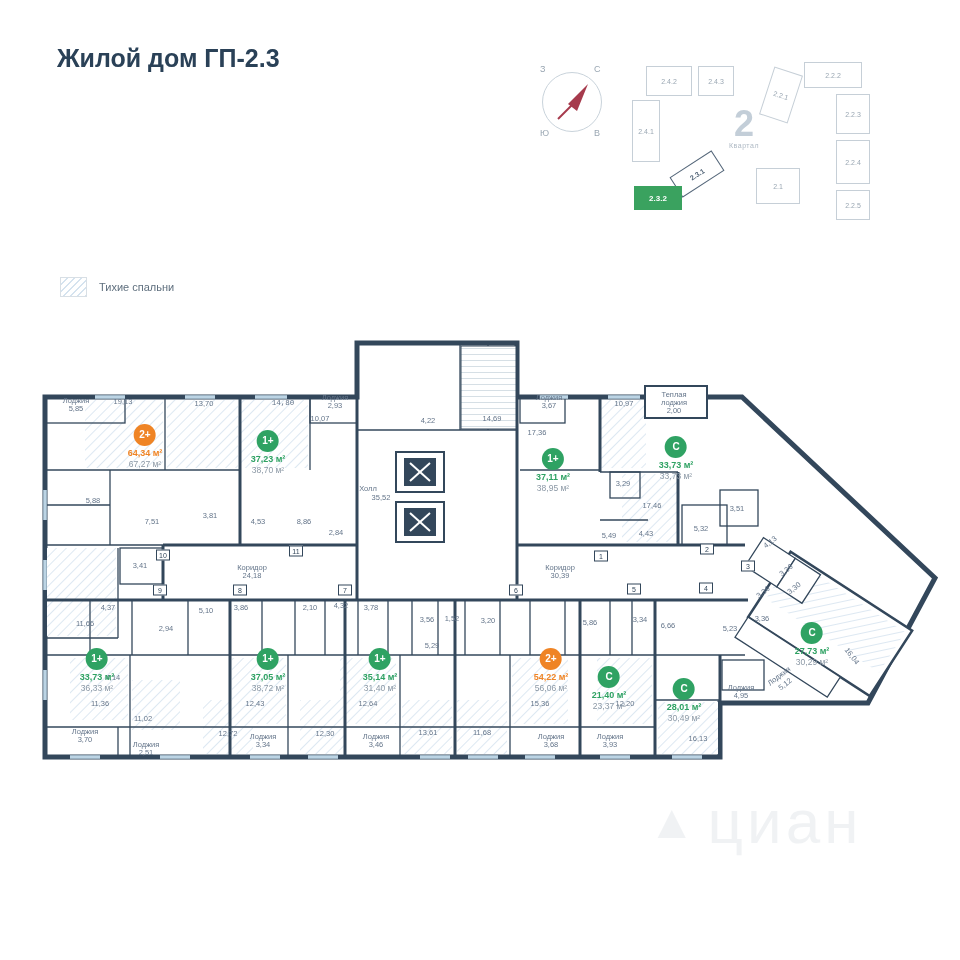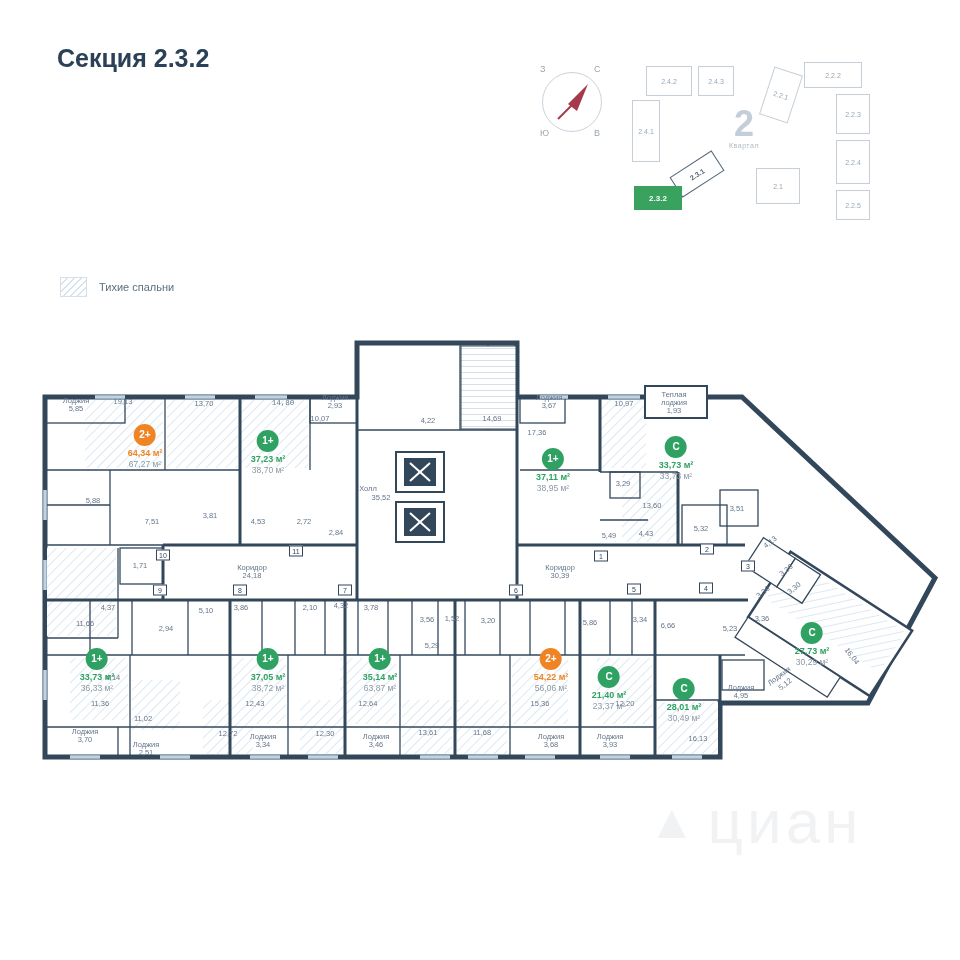--- a/index.html
+++ b/index.html
@@ -43,21 +43,21 @@
   .watermark{position:absolute;left:648px;top:786px;display:flex;align-items:center;gap:8px;
     color:rgba(70,90,110,.08);font-size:62px;letter-spacing:4px;user-select:none}
   .watermark .tri{font-size:48px;line-height:1}
 </style>
 </head>
 <body>
 
 <div class="stage">
 
   <div class="title">
-    <div>Секция 2.3.2</div>
+    <div>Жилой дом ГП-2.3</div>
   </div>
 
   <div class="compass">
     <div class="ring"></div>
     <span class="pt n">С</span>
     <span class="pt s">Ю</span>
     <span class="pt w">З</span>
     <span class="pt e">В</span>
     <svg width="80" height="80">
       <line x1="26" y1="57" x2="42" y2="41" stroke="#a63a4c" stroke-width="2"></line>
@@ -269,37 +269,37 @@
       <div class="room-label" style="left: 335px; top: 405px; transform: translate(-50%, -50%);">2,93</div>
       <div class="room-label" style="left: 320px; top: 418px; transform: translate(-50%, -50%);">10,07</div>
       <div class="room-label" style="left: 428px; top: 420px; transform: translate(-50%, -50%);">4,22</div>
       <div class="room-label" style="left: 492px; top: 418px; transform: translate(-50%, -50%);">14,69</div>
       <div class="room-label" style="left: 549px; top: 397px; transform: translate(-50%, -50%);">Лоджия</div>
       <div class="room-label" style="left: 549px; top: 405px; transform: translate(-50%, -50%);">3,67</div>
       <div class="room-label" style="left: 537px; top: 432px; transform: translate(-50%, -50%);">17,36</div>
       <div class="room-label" style="left: 624px; top: 403px; transform: translate(-50%, -50%);">10,97</div>
       <div class="room-label" style="left: 674px; top: 394px; transform: translate(-50%, -50%);">Теплая</div>
       <div class="room-label" style="left: 674px; top: 402px; transform: translate(-50%, -50%);">лоджия</div>
-      <div class="room-label" style="left: 674px; top: 410px; transform: translate(-50%, -50%);">1,93</div>
+      <div class="room-label" style="left: 674px; top: 410px; transform: translate(-50%, -50%);">2,00</div>
       <div class="room-label" style="left: 93px; top: 500px; transform: translate(-50%, -50%);">5,88</div>
       <div class="room-label" style="left: 152px; top: 521px; transform: translate(-50%, -50%);">7,51</div>
       <div class="room-label" style="left: 210px; top: 515px; transform: translate(-50%, -50%);">3,81</div>
       <div class="room-label" style="left: 258px; top: 521px; transform: translate(-50%, -50%);">4,53</div>
-      <div class="room-label" style="left: 304px; top: 521px; transform: translate(-50%, -50%);">2,72</div>
+      <div class="room-label" style="left: 304px; top: 521px; transform: translate(-50%, -50%);">8,86</div>
       <div class="room-label" style="left: 336px; top: 532px; transform: translate(-50%, -50%);">2,84</div>
       <div class="room-label" style="left: 368px; top: 488px; transform: translate(-50%, -50%);">Холл</div>
       <div class="room-label" style="left: 381px; top: 497px; transform: translate(-50%, -50%);">35,52</div>
-      <div class="room-label" style="left: 140px; top: 565px; transform: translate(-50%, -50%);">1,71</div>
+      <div class="room-label" style="left: 140px; top: 565px; transform: translate(-50%, -50%);">3,41</div>
       <div class="room-label" style="left: 85px; top: 587px; transform: translate(-50%, -50%); margin-top: 36px;">11,66</div>
       <div class="room-label" style="left: 252px; top: 567px; transform: translate(-50%, -50%);">Коридор</div>
       <div class="room-label" style="left: 252px; top: 575px; transform: translate(-50%, -50%);">24,18</div>
       <div class="room-label" style="left: 560px; top: 567px; transform: translate(-50%, -50%);">Коридор</div>
       <div class="room-label" style="left: 560px; top: 575px; transform: translate(-50%, -50%);">30,39</div>
       <div class="room-label" style="left: 623px; top: 483px; transform: translate(-50%, -50%);">3,29</div>
-      <div class="room-label" style="left: 652px; top: 505px; transform: translate(-50%, -50%);">13,60</div>
+      <div class="room-label" style="left: 652px; top: 505px; transform: translate(-50%, -50%);">17,46</div>
       <div class="room-label" style="left: 609px; top: 535px; transform: translate(-50%, -50%);">5,49</div>
       <div class="room-label" style="left: 646px; top: 533px; transform: translate(-50%, -50%);">4,43</div>
       <div class="room-label" style="left: 701px; top: 528px; transform: translate(-50%, -50%);">5,32</div>
       <div class="room-label" style="left: 737px; top: 508px; transform: translate(-50%, -50%);">3,51</div>
       <div class="room-label" style="left: 770px; top: 542px; transform: translate(-50%, -50%) rotate(-37deg);">4,13</div>
       <div class="room-label" style="left: 786px; top: 570px; transform: translate(-50%, -50%) rotate(-37deg);">3,36</div>
       <div class="room-label" style="left: 794px; top: 588px; transform: translate(-50%, -50%) rotate(-37deg);">3,30</div>
       <div class="room-label" style="left: 763px; top: 592px; transform: translate(-50%, -50%) rotate(-37deg);">3,36</div>
       <div class="room-label" style="left: 852px; top: 656px; transform: translate(-50%, -50%) rotate(53deg);">16,04</div>
       <div class="room-label" style="left: 779px; top: 676px; transform: translate(-50%, -50%) rotate(-37deg);">Лоджия</div>
@@ -387,21 +387,21 @@
         <div class="a2">36,33 м²</div>
       </div>
       <div class="apt" style="left: 268px; top: 648px;">
         <div class="badge" style="background: rgb(47, 162, 99);">1+</div>
         <div class="a1" style="color: rgb(47, 162, 99);">37,05 м²</div>
         <div class="a2">38,72 м²</div>
       </div>
       <div class="apt" style="left: 380px; top: 648px;">
         <div class="badge" style="background: rgb(47, 162, 99);">1+</div>
         <div class="a1" style="color: rgb(47, 162, 99);">35,14 м²</div>
-        <div class="a2">63,87 м²</div>
+        <div class="a2">31,40 м²</div>
       </div>
       <div class="apt" style="left: 551px; top: 648px;">
         <div class="badge" style="background: rgb(239, 132, 37);">2+</div>
         <div class="a1" style="color: rgb(239, 132, 37);">54,22 м²</div>
         <div class="a2">56,06 м²</div>
       </div>
       <div class="apt" style="left: 609px; top: 666px;">
         <div class="badge" style="background: rgb(47, 162, 99);">С</div>
         <div class="a1" style="color: rgb(47, 162, 99);">21,40 м²</div>
         <div class="a2">23,37 м²</div>

